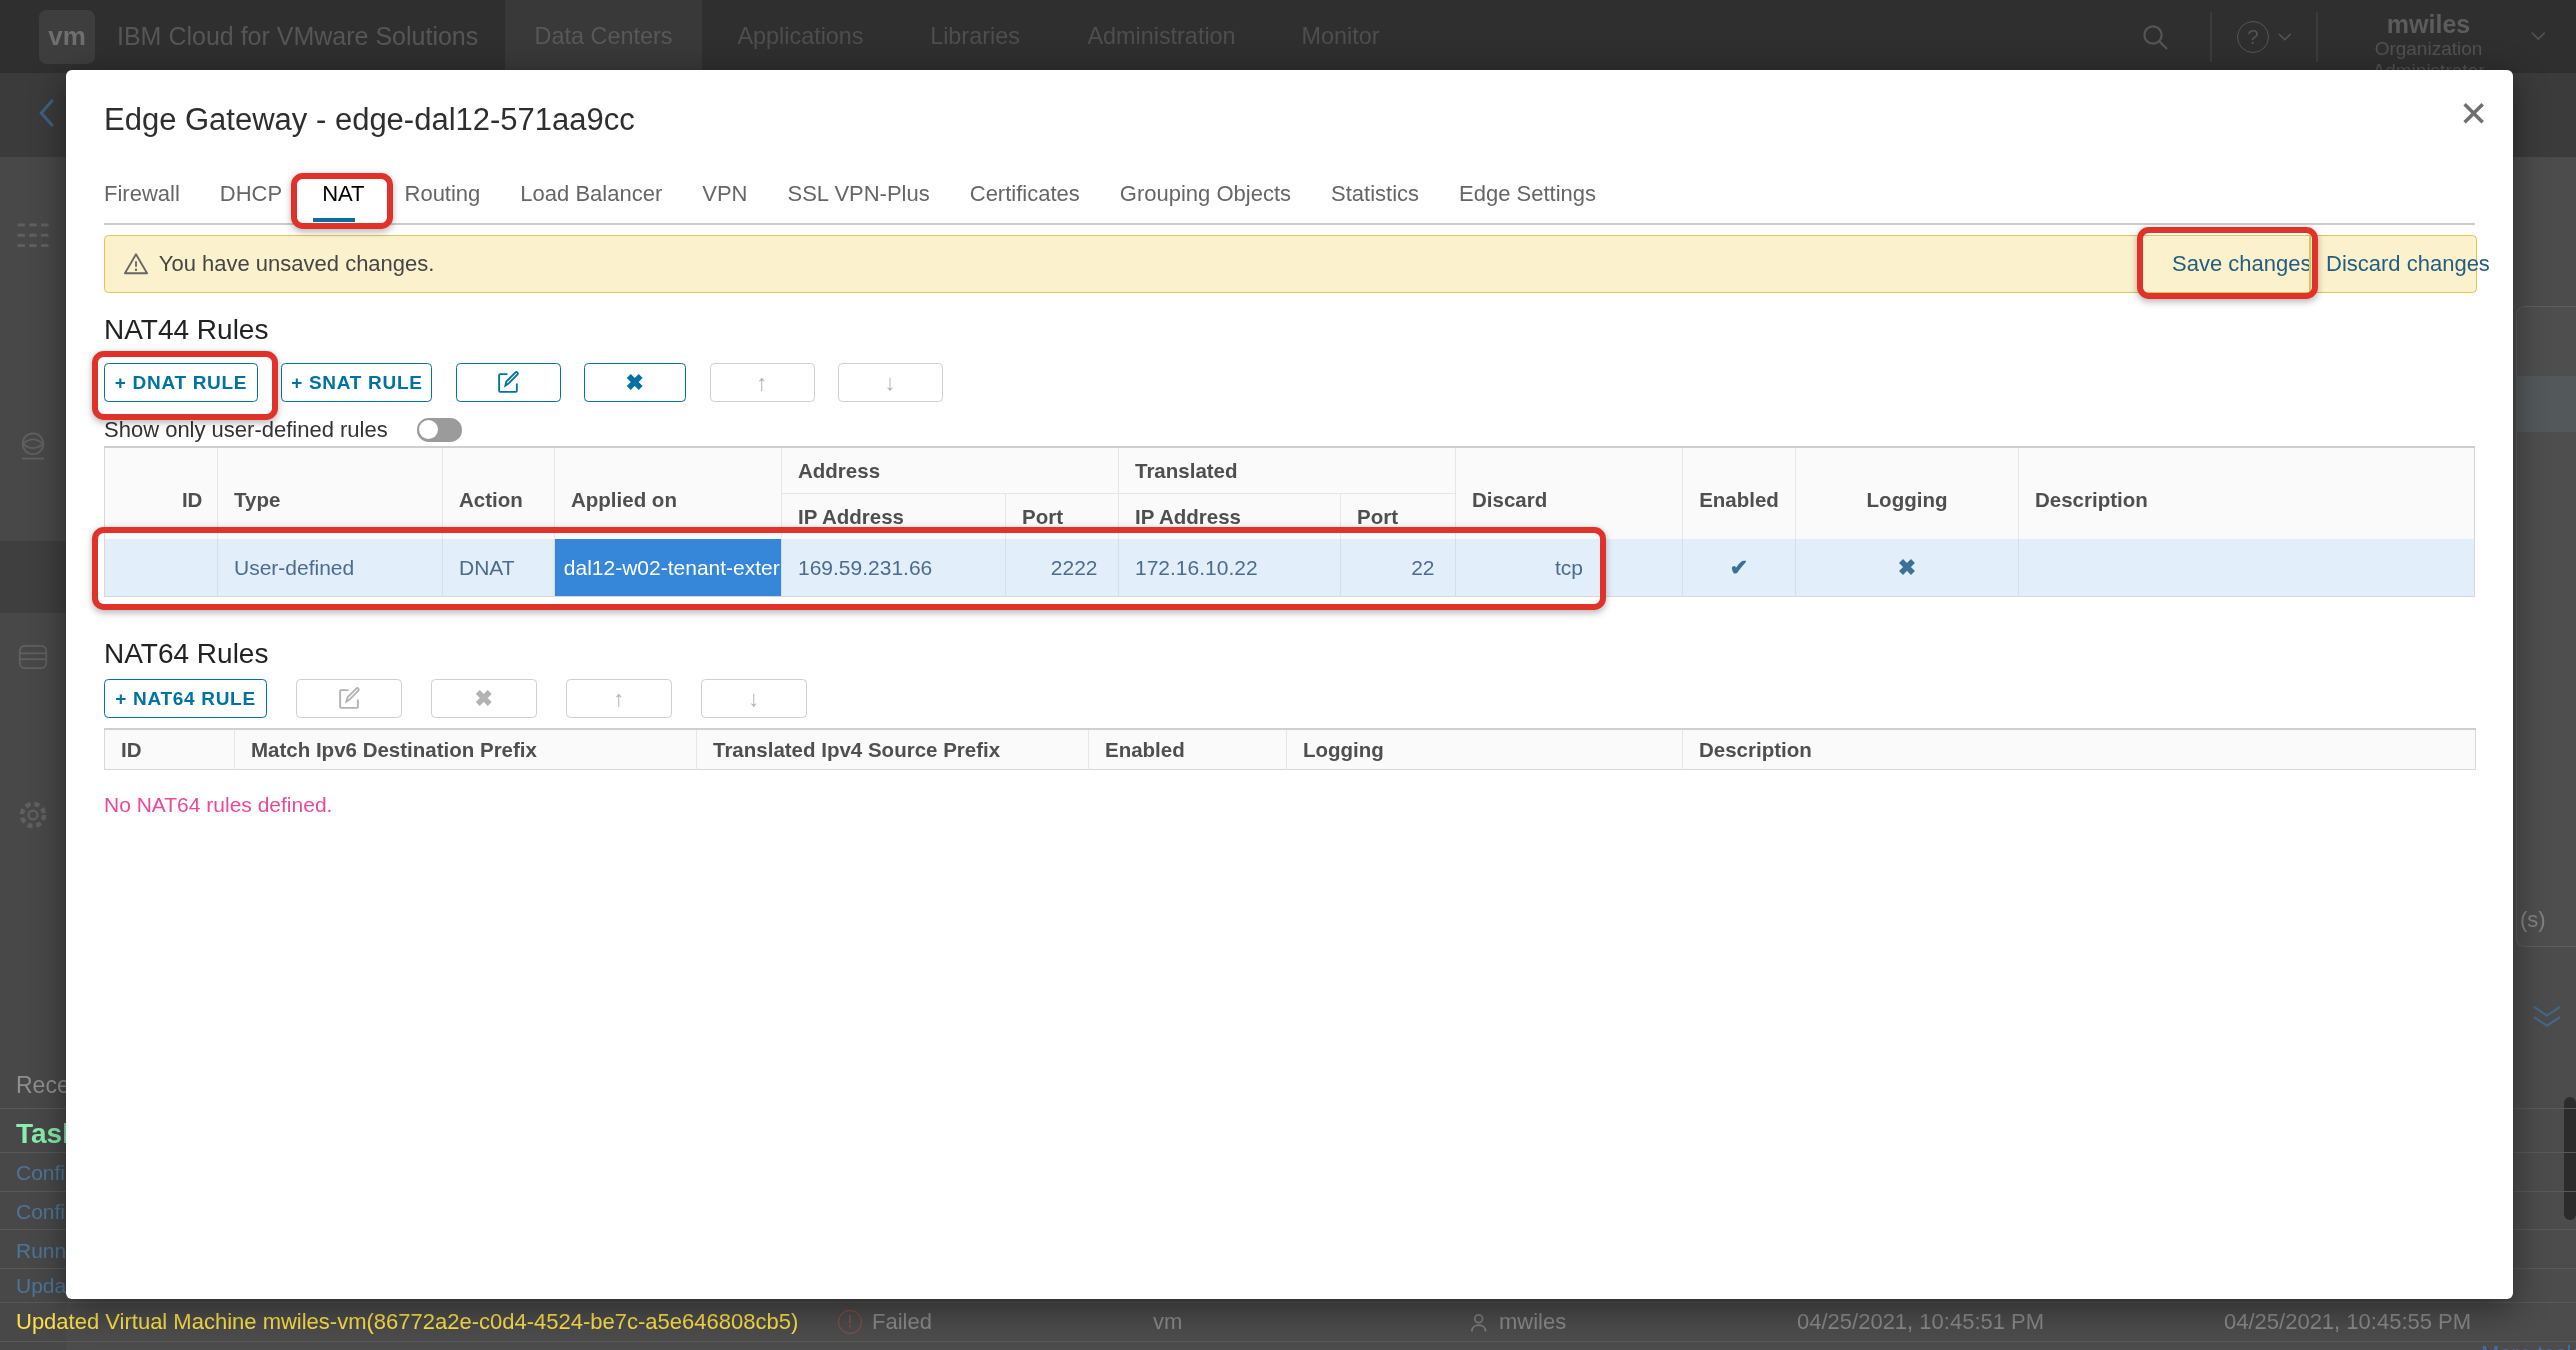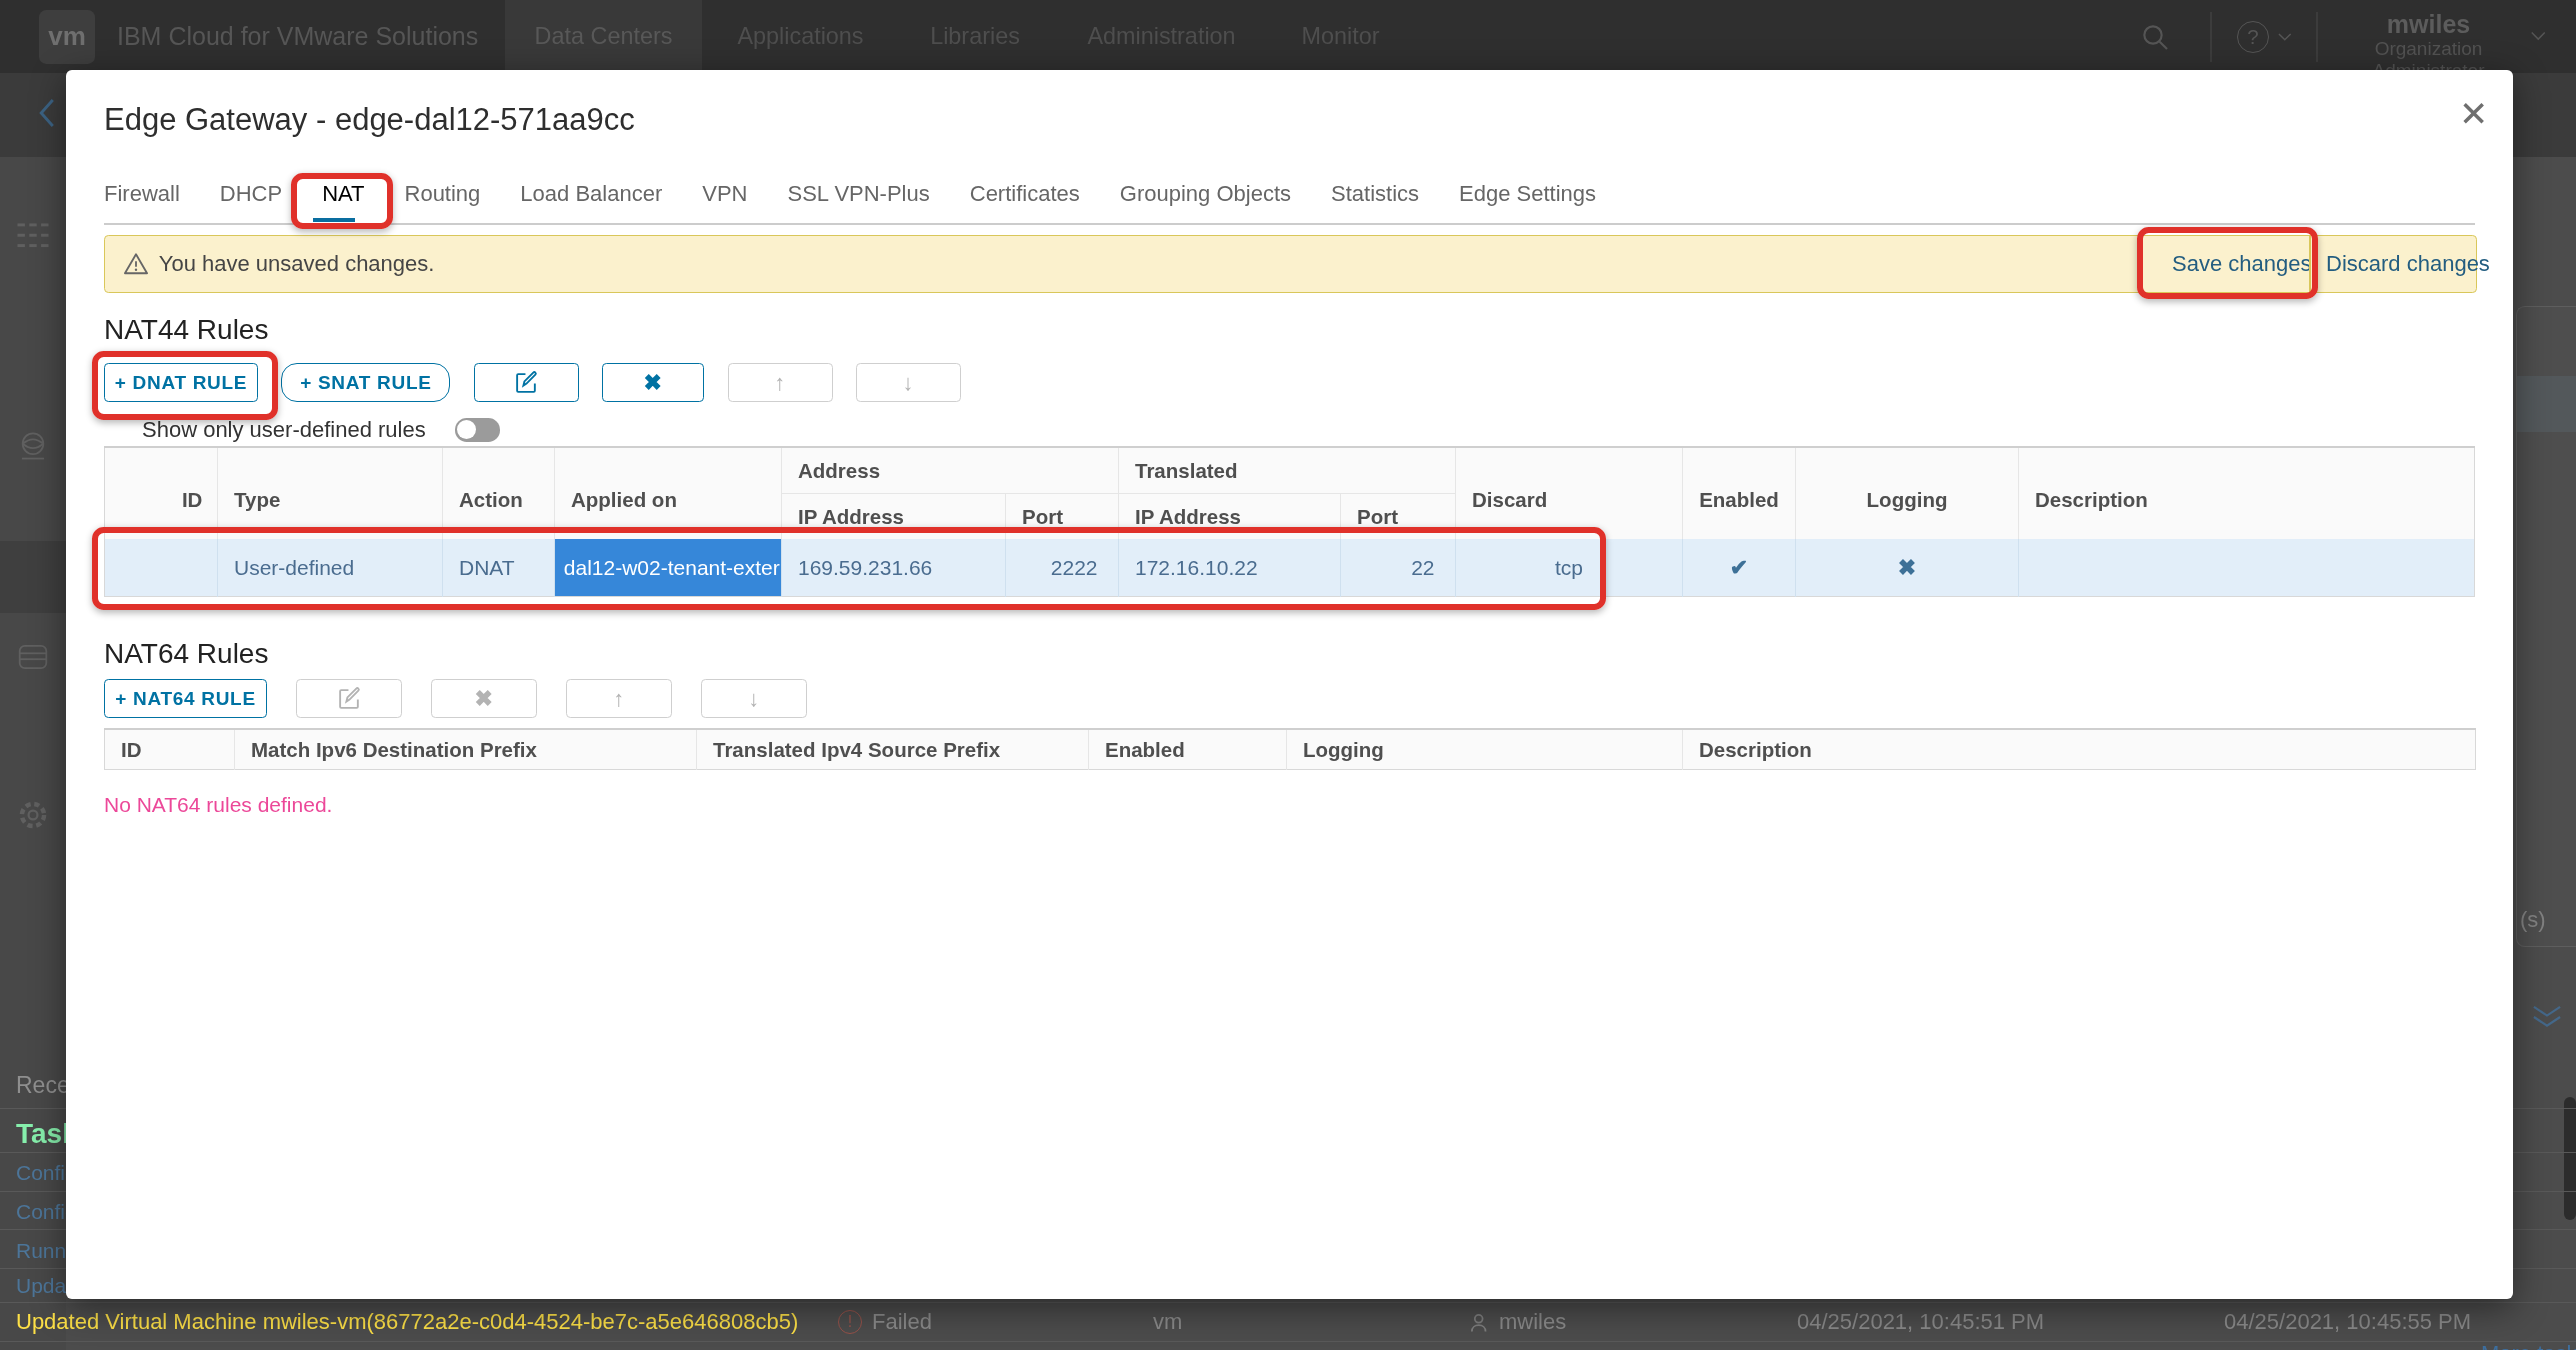--- a/index.html
+++ b/index.html
@@ -57,21 +57,21 @@
   .banner-div{position:absolute;left:2204px;top:0;width:1.5px;height:56px;background:#d9c75a;}
 
   .sect{font-size:28px;font-weight:400;color:#222;white-space:nowrap;}
   .btnrow{display:flex;gap:23.4px;}
   .btn{display:inline-flex;align-items:center;justify-content:center;height:39px;box-sizing:border-box;
        border:1.5px solid #0072a3;border-radius:4.4px;background:#fff;color:#0072a3;font-size:19px;
        font-weight:600;letter-spacing:0.7px;white-space:nowrap;cursor:pointer;}
   .btn.disabled{border-color:#cfcfcf;color:#b3b3b3;cursor:default;}
   .btn .glyph{font-size:22px;font-weight:bold;}
 
-  .togglerow{left:38px;top:347px;display:flex;align-items:center;gap:29px;margin-left:38px;}
+  .togglerow{left:38px;top:347px;display:flex;align-items:center;gap:29px;}
   .togglelabel{font-size:22px;color:#333;white-space:nowrap;}
   .toggle{width:45px;height:23.4px;border-radius:11.7px;background:#9b9b9b;position:relative;cursor:pointer;}
   .knob{position:absolute;left:2.2px;top:2.2px;width:19px;height:19px;border-radius:50%;background:#fff;}
 
   table.tbl{border-collapse:collapse;table-layout:fixed;width:2371px;background:#fff;
             border:0.7px solid #d8d8d8;border-top:2.9px solid #cfcfcf;}
   .tbl th{background:#fafafa;font-size:20.5px;font-weight:600;color:#4f4f4f;text-align:left;
           padding:0 0 0 16px;border-left:0.7px solid #e6e6e6;}
   .tbl th.nb, .tbl td.nb{border-left:none;}
   .tbl tr.grp th{height:45px;vertical-align:middle;}
@@ -247,21 +247,21 @@
       </span>
       <span class="banner-msg">You have unsaved changes.</span>
       <span class="banner-link" style="left:2067px;">Save changes</span>
       <span class="banner-div"></span>
       <span class="banner-link" style="left:2221px;">Discard changes</span>
     </div>
 
     <div class="abs sect" style="left:38px;top:244px;">NAT44 Rules</div>
     <div class="abs btnrow" style="left:38px;top:293px;">
       <div class="btn" style="width:154px;">+ DNAT RULE</div>
-      <div class="btn" style="width:169px;border-radius:16px;">+ SNAT RULE</div>
+      <div class="btn" style="width:151px;">+ SNAT RULE</div>
       <div class="btn" style="width:105px;">
         <span>
           <svg width="25" height="25" viewBox="0 0 24 24" fill="none" stroke="currentColor" stroke-width="1.8">
             <path d="M20 13v7a1 1 0 0 1-1 1H4a1 1 0 0 1-1-1V5a1 1 0 0 1 1-1h7"></path>
             <path d="M9 15l1-4 8.5-8.5a1.4 1.4 0 0 1 2 2L12 13l-3 2z"></path>
           </svg>
         </span>
       </div>
       <div class="btn" style="width:102px;">
         <span class="glyph">✖</span>

